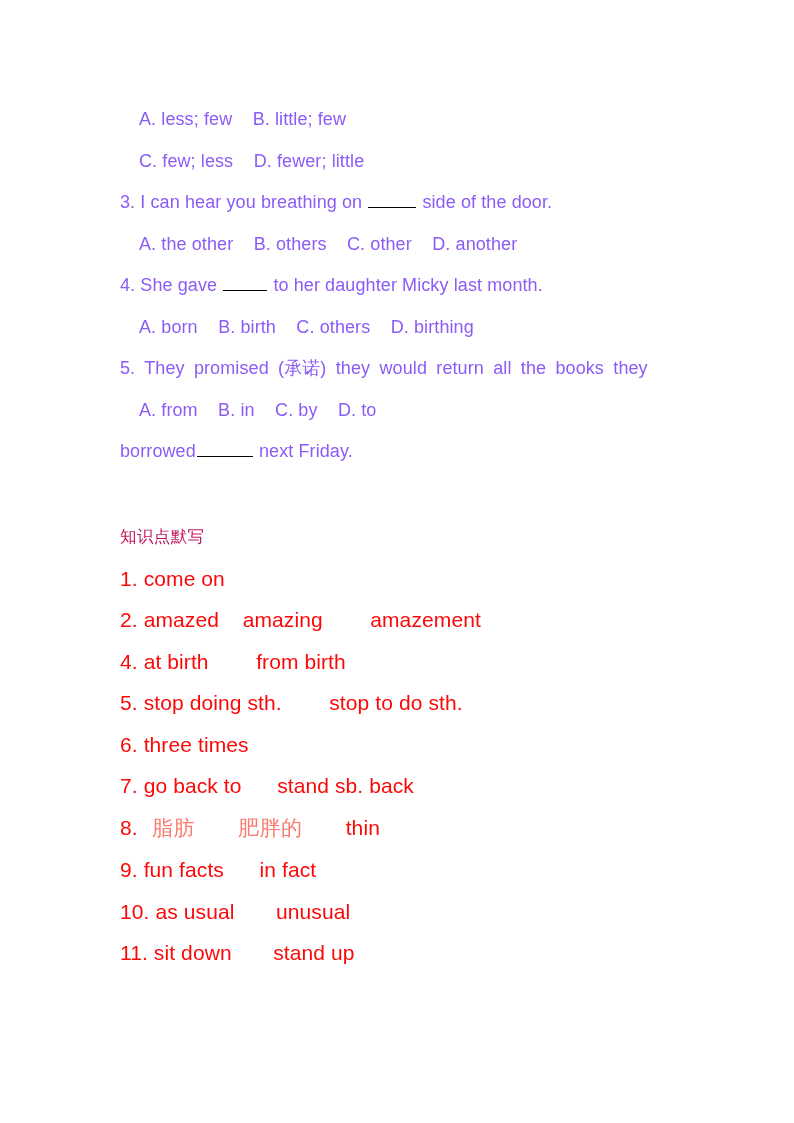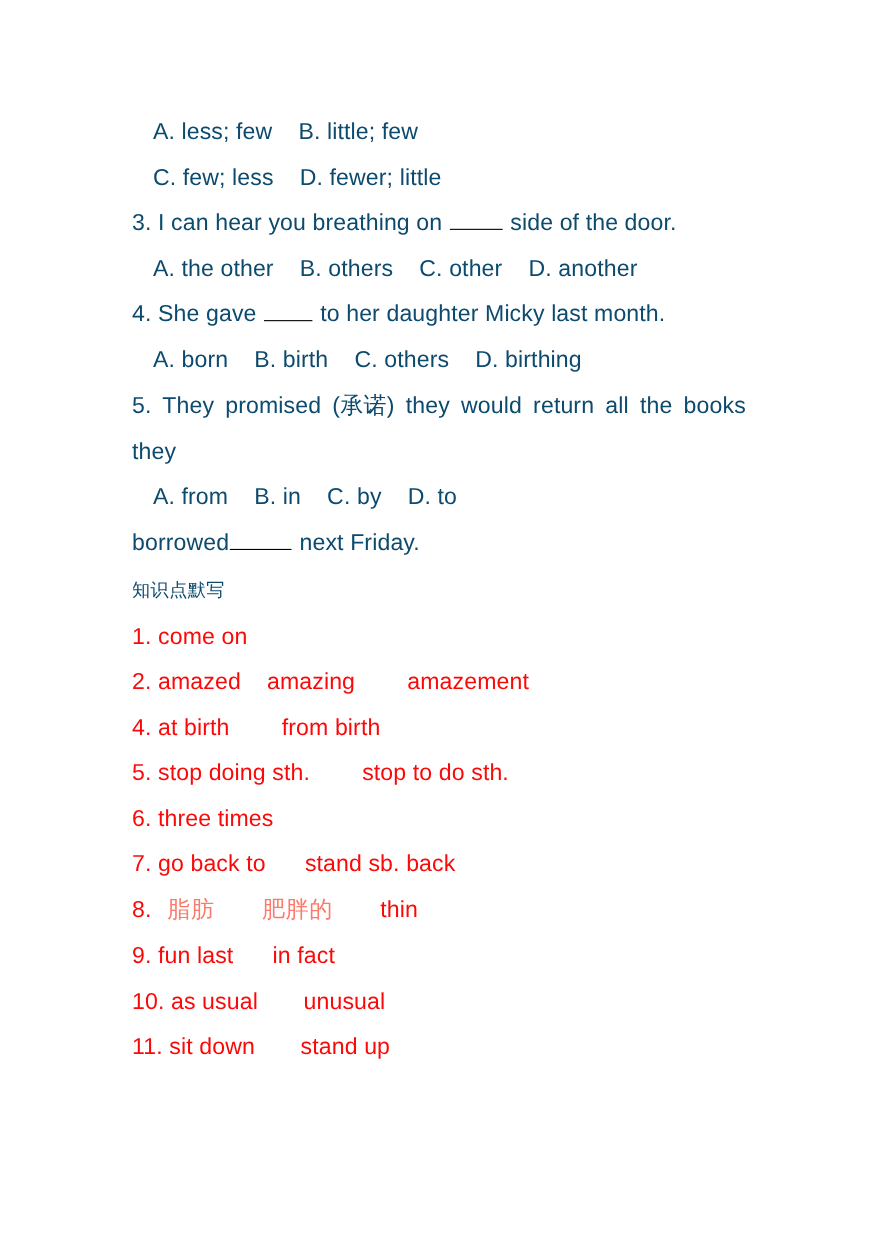--- a/index.html
+++ b/index.html
@@ -28,23 +28,23 @@
 
   
   .content {
     position: absolute;
     left: 120px;
     top: 99px;
     width: 560px;
   }
 
   .qline {
-    font-size: 21px;
+    font-size: 18px;
     line-height: 41.5px;
-    color: #0c4a6e;
+    color: #8b5cf6;
     white-space: pre-wrap;
     letter-spacing: 0.1px;
   }
 
   .qline.indent {
     padding-left: 19px;
   }
 
   
   .qline.justify {
@@ -71,21 +71,21 @@
     position: absolute;
     left: 120px;
     top: 516px;
     width: 600px;
   }
 
   .red-heading {
     font-family: "DejaVu Serif", "Liberation Serif", serif;
     font-size: 16.5px;
     line-height: 41.5px;
-    color: #0c4a6e;
+    color: #be185d;
     white-space: pre;
     letter-spacing: 0.4px;
   }
 
   .red-item {
     font-size: 21px;
     line-height: 41.5px;
     color: #fb0909;
     white-space: pre;
     letter-spacing: 0.1px;
@@ -127,19 +127,19 @@
   <div class="section-red">
     <div class="red-heading">知识点默写</div>
     <div id="dictation-list">
         <div class="red-item"><span>1.</span><span> come on</span></div>
         <div class="red-item"><span>2.</span><span> amazed    amazing        amazement</span></div>
         <div class="red-item"><span>4.</span><span> at birth        from birth</span></div>
         <div class="red-item"><span>5.</span><span> stop doing sth.        stop to do sth.</span></div>
         <div class="red-item"><span>6.</span><span> three times</span></div>
         <div class="red-item"><span>7.</span><span> go back to      stand sb. back</span></div>
         <div class="red-item"><span>8.</span><span class="cjk-light">  脂肪      肥胖的      </span><span>thin</span></div>
-        <div class="red-item"><span>9.</span><span> fun last      in fact</span></div>
+        <div class="red-item"><span>9.</span><span> fun facts      in fact</span></div>
         <div class="red-item"><span>10.</span><span> as usual       unusual</span></div>
         <div class="red-item"><span>11.</span><span> sit down       stand up</span></div>
       </div>
   </div>
 
 </div>
 
 </body></html>

